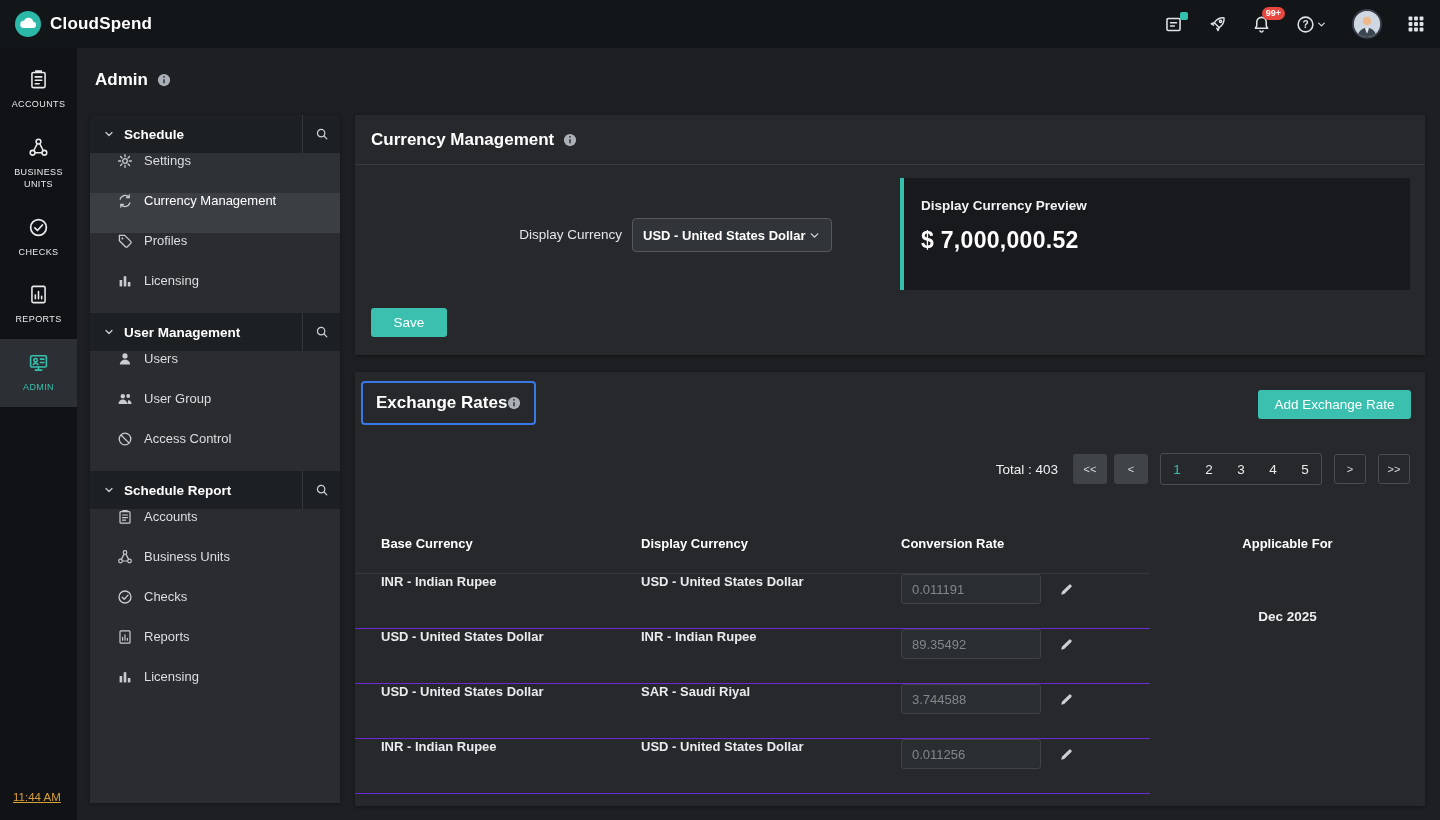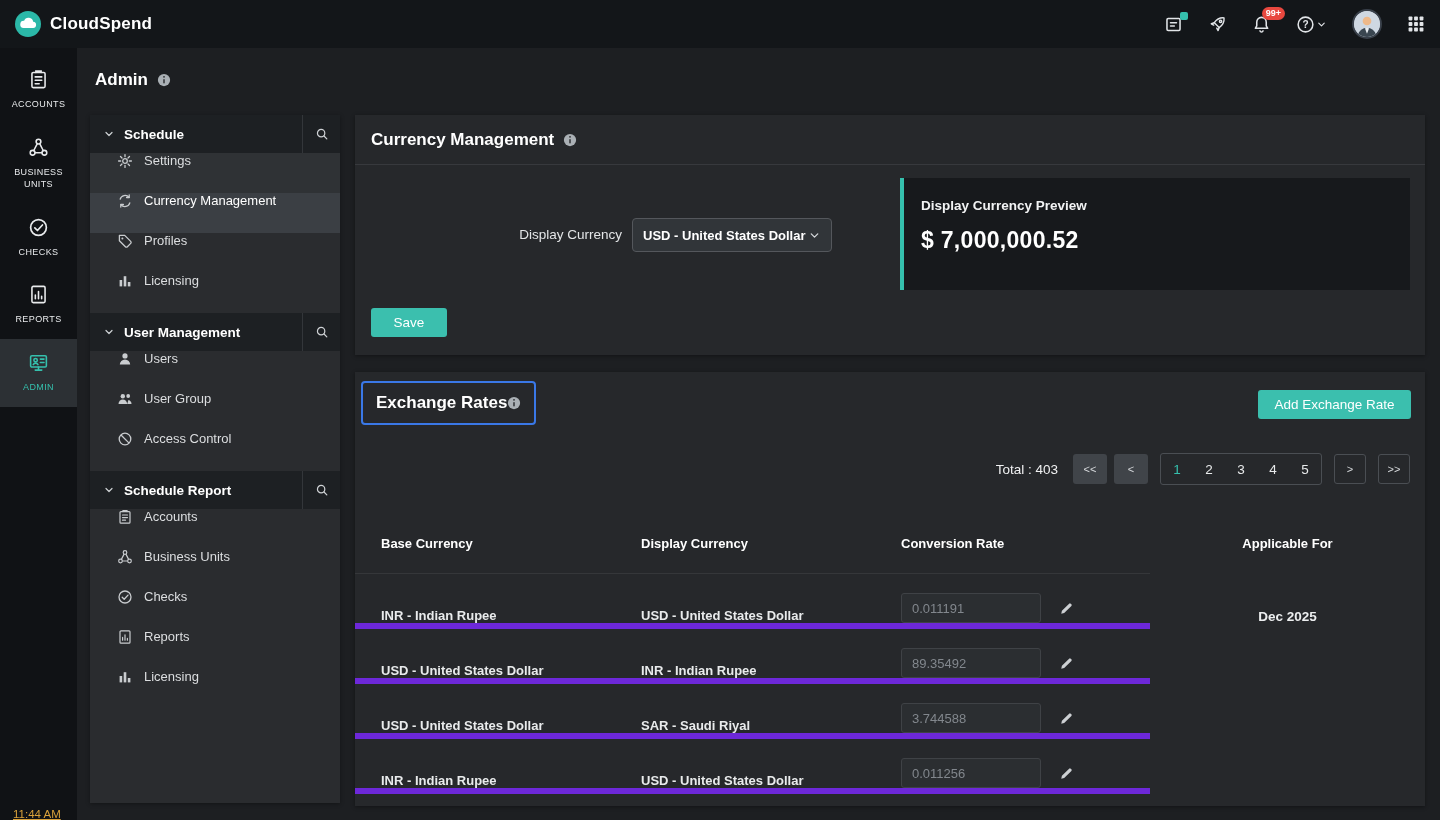--- a/index.html
+++ b/index.html
@@ -15,21 +15,21 @@
   .top-icon{position:relative;color:#e2e5e8;cursor:pointer}
   .badge-dot{position:absolute;top:-3px;right:-5px;width:8px;height:8px;border-radius:2px;background:#35c0ad}
   .badge-pill{position:absolute;top:-8px;right:-14px;background:#e8483f;color:#fff;font-size:9px;font-weight:bold;padding:2px 4px;border-radius:8px;line-height:1}
   .help-wrap{display:flex;align-items:center;gap:1px}
   .avatar{width:30px;height:30px;border-radius:50%;overflow:hidden;border:2px solid #39404a;background:#cfd8e2}
   
   .rail{position:absolute;left:0;top:48px;bottom:0;width:77px;background:#101215;display:flex;flex-direction:column;padding-top:8px;z-index:10}
   .rail-item{display:flex;flex-direction:column;align-items:center;gap:8px;padding:13px 4px;color:#e8eaec;cursor:pointer}
   .rail-item .lbl{font-size:9px;letter-spacing:.4px;text-align:center;line-height:1.4}
   .rail-item.active{background:#2c3034;color:#35c0ad}
-  .rail-time{position:absolute;left:13px;bottom:0;font-size:11.5px;color:#d9a13a;text-decoration:underline}
+  .rail-time{position:absolute;left:13px;bottom:17px;font-size:11.5px;color:#d9a13a;text-decoration:underline}
   
   .page-title{position:absolute;left:95px;top:70px;display:flex;align-items:center;gap:9px;font-size:17px;font-weight:bold;color:#fff}
   .info{color:#aab0b5}
   
   .sidenav{position:absolute;left:90px;top:115px;width:250px;height:688px;background:#2a2c2f;box-shadow:0 1px 4px rgba(0,0,0,.35)}
   .sec-head{height:38px;background:#1d2023;display:flex;align-items:center;cursor:pointer}
   .sec-head .chev{margin:0 9px 0 13px;color:#cfd2d5}
   .sec-head .t{flex:1;font-size:13.5px;font-weight:bold;color:#fff}
   .sec-search{width:38px;height:38px;display:flex;align-items:center;justify-content:center;border-left:1px solid #33363a;color:#cfd2d5;cursor:pointer}
   .nav-item{height:40px;display:flex;align-items:flex-start;gap:11px;padding-left:27px;font-size:13px;color:#dcdee0;cursor:pointer}
@@ -64,21 +64,21 @@
   .pg-num.active{color:#35c0ad}
   .pg-outline{width:32px;height:30px;border:1px solid #4a4e53;border-radius:3px;display:flex;align-items:center;justify-content:center;font-size:11px;color:#d7dadd;cursor:pointer}
   
   .xr-headrow{display:flex;margin-top:30px;padding-left:26px;height:36px;align-items:flex-end}
   .xh{font-size:13px;font-weight:bold;color:#fff}
   .xh.c1,.xh.c2{width:260px}
   .xh.c3{width:249px}
   .xh.c4{flex:1;text-align:center}
   .xr-body{display:flex;margin-top:22px}
   .xr-left{width:795px;border-top:1px solid #35373a}
-  .xr-row{height:55px;display:flex;align-items:flex-end;padding-left:26px;border-bottom:6px solid #6d28d9}
+  .xr-row{height:55px;display:flex;align-items:flex-start;padding-left:26px;border-bottom:1px solid #6d28d9}
   .cell{font-size:13px;font-weight:bold;color:#e9ebec}
   .cell.c1,.cell.c2{width:260px}
   .rate-wrap{display:flex;align-items:center}
   .rate-input{width:140px;height:30px;background:#2b2e31;border:1px solid #3f4246;border-radius:3px;color:#82878d;font-size:13px;padding:0 10px;font-family:inherit;outline:none}
   .pencil{margin-left:18px;color:#cdd0d3;cursor:pointer}
   .xr-right{flex:1;display:flex;justify-content:center;align-items:flex-start}
   .xr-right .val{margin-top:36px;font-size:13.5px;font-weight:bold;color:#eceeef}
 </style>
 </head>
 <body>

